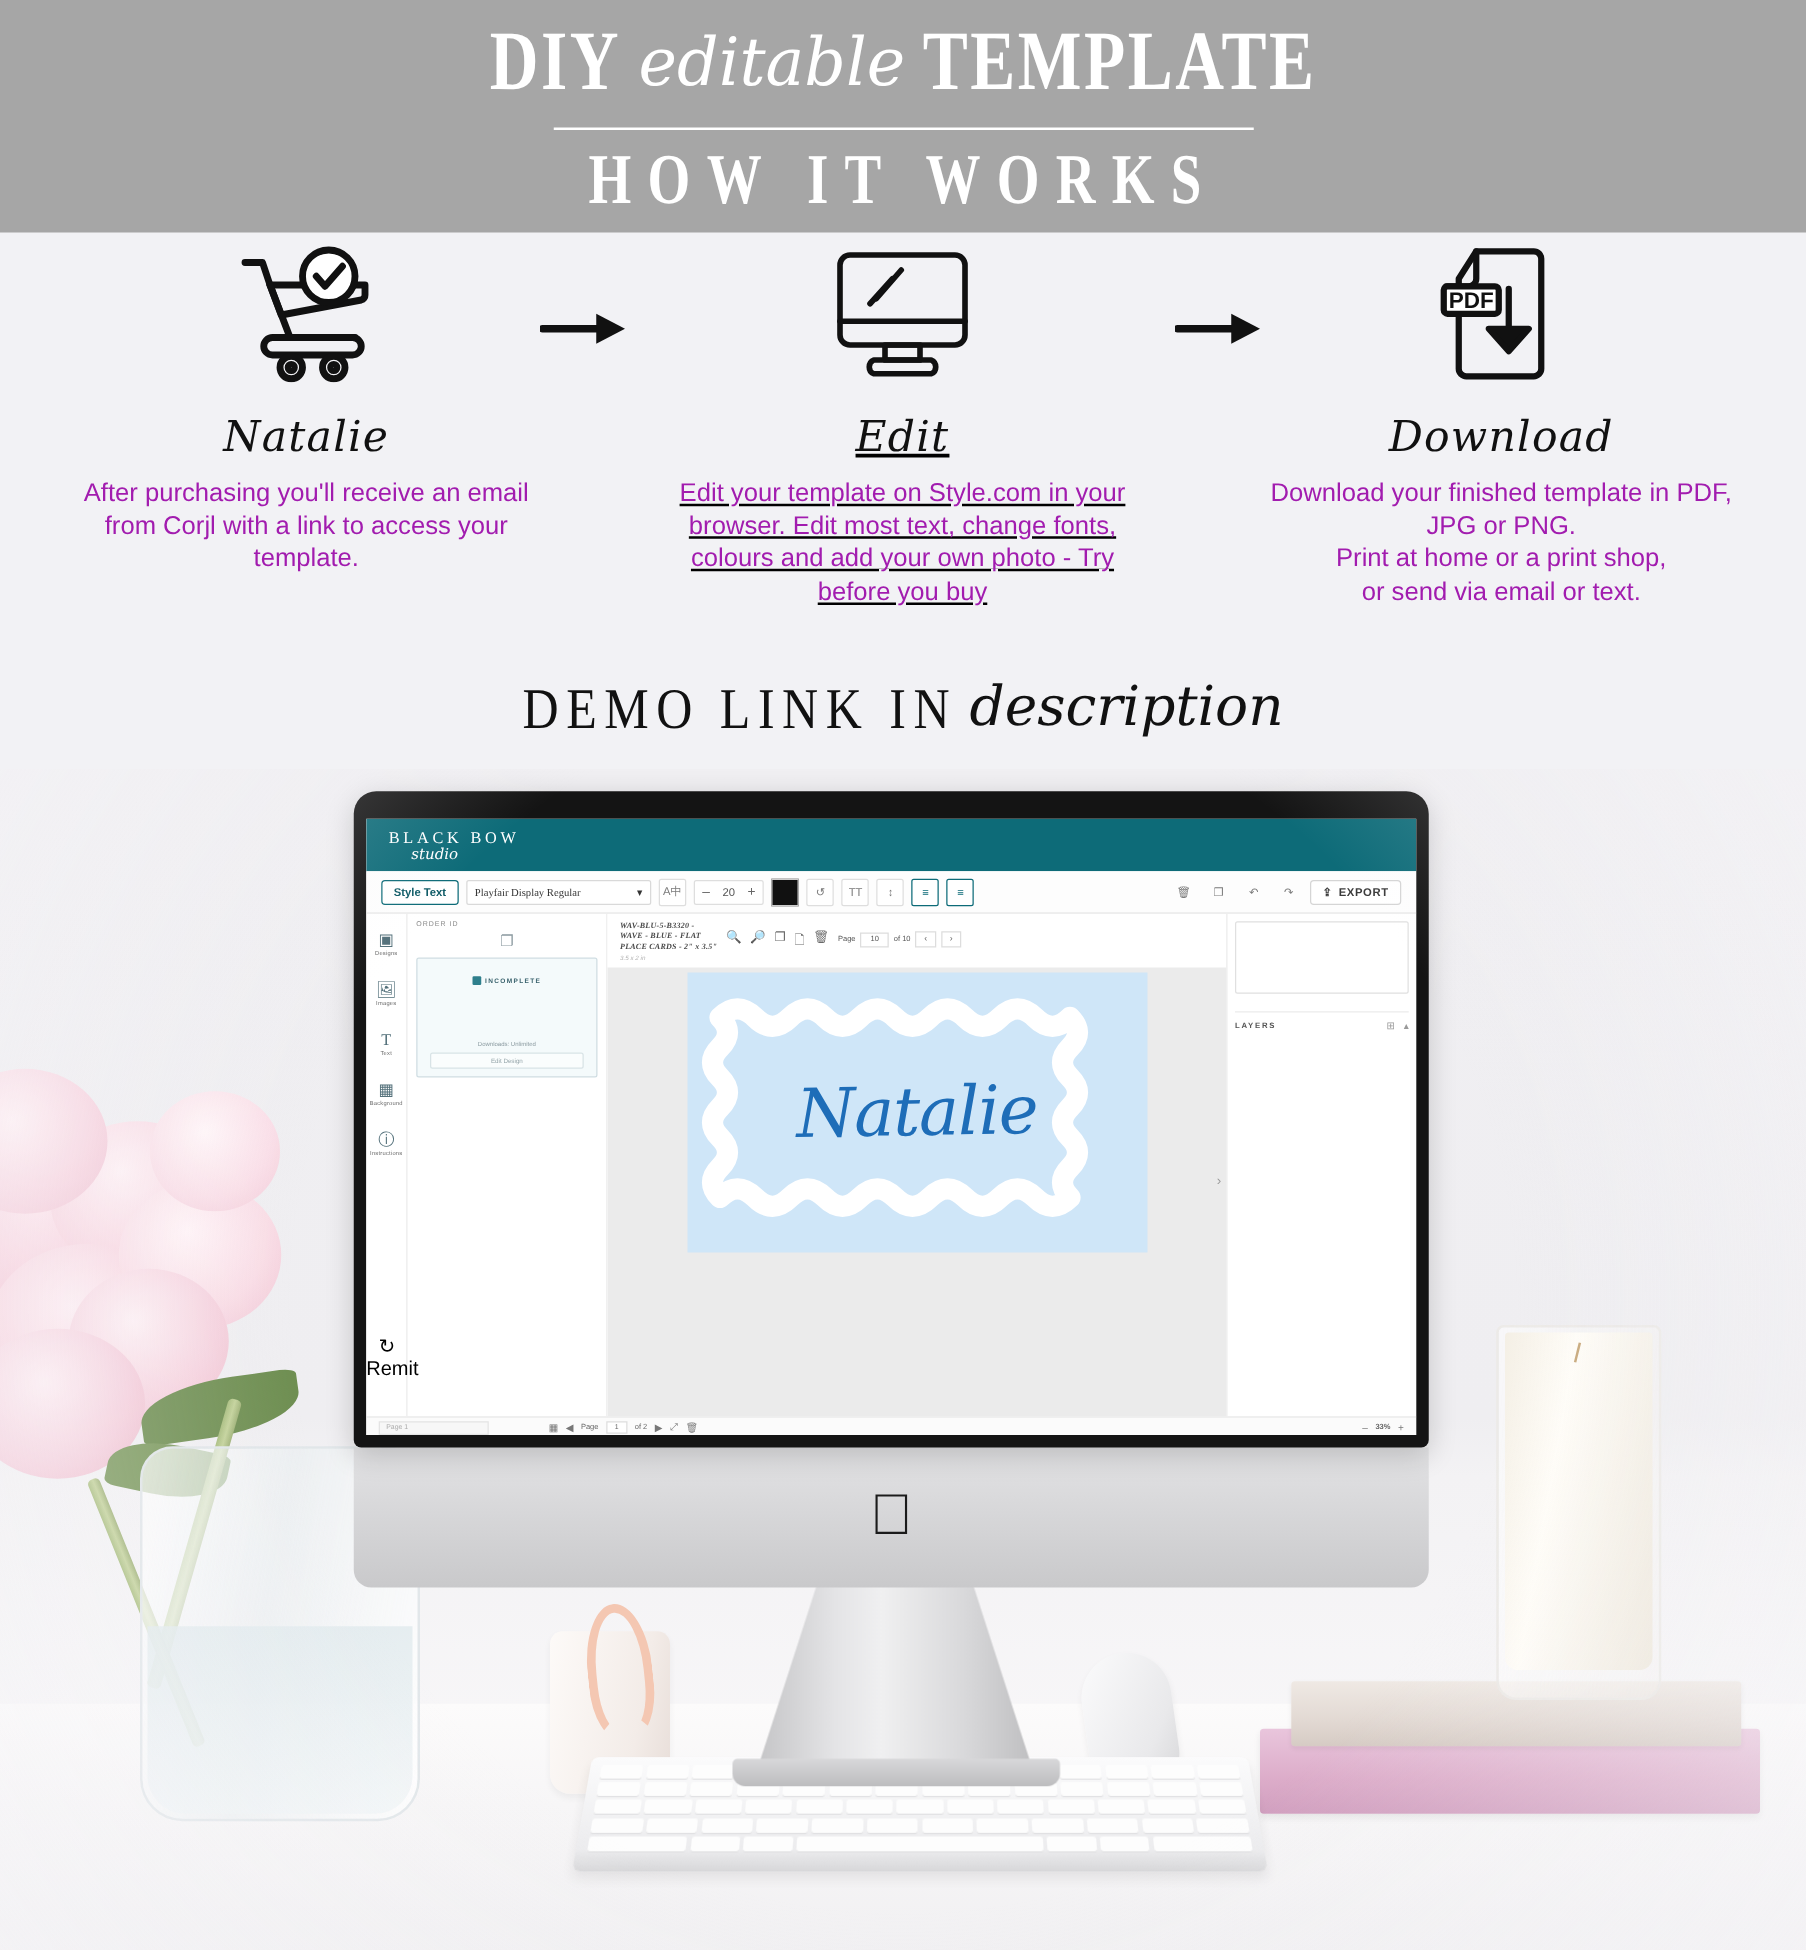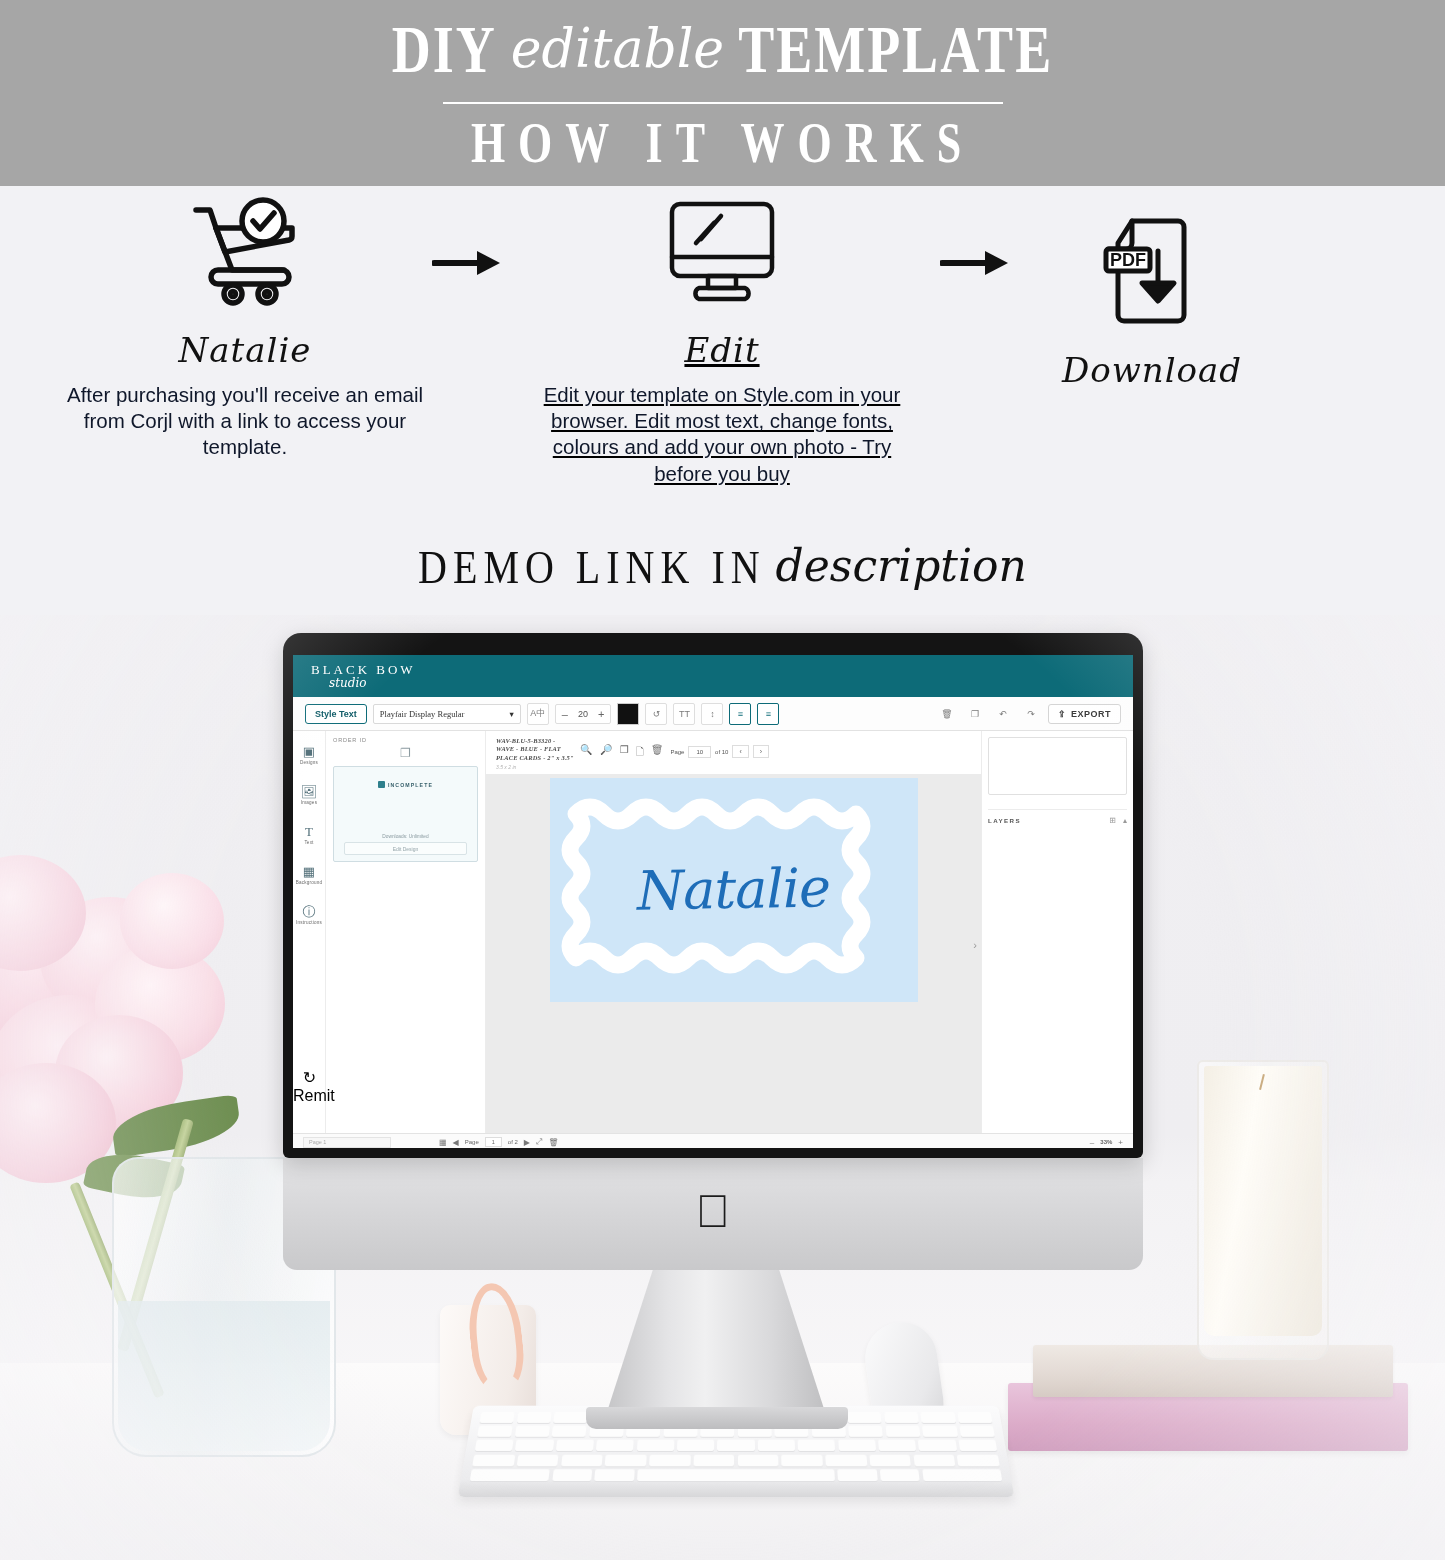--- a/index.html
+++ b/index.html
@@ -36,27 +36,27 @@
     font-size:44px; letter-spacing:13px; font-weight:700;
     transform:scaleY(1.3);
     margin-bottom:6px;
   }
 
   
   .steps { position:absolute; left:0; top:186px; width:1445px; height:330px; }
   .step { position:absolute; top:0; width:400px; text-align:center; }
   .step-1 { left:45px; }
   .step-2 { left:522px;text-decoration:underline; }
-  .step-3 { left:952px;margin-top:20px; }
+  .step-3 { left:1001px; }
   .step-icon { height:130px; display:flex; align-items:center; justify-content:center; }
   .step-head {
     font-family:"DejaVu Serif", serif; font-style:italic; font-weight:400;
     font-size:34px; color:#111; margin:14px 0 12px; letter-spacing:1px;
   }
-  .step-body { font-size:20.5px; line-height:1.28; color:#0f172a; }
+  .step-body { font-size:20.5px; line-height:1.28; color:#a21caf; }
 
   .arrow { position:absolute; top:60px; width:70px; height:34px; }
   .arrow-1 { left:432px; }
   .arrow-2 { left:940px; }
 
   
   .demo {
     position:absolute; top:540px; left:0; width:1445px; text-align:center;
     white-space:nowrap;
   }
@@ -339,20 +339,23 @@
       <svg width="100" height="108" viewBox="0 0 100 108" fill="none" stroke="#111" stroke-width="5" stroke-linecap="round" stroke-linejoin="round">
         <path d="M30 4 h46 a6 6 0 0 1 6 6 v88 a6 6 0 0 1 -6 6 h-54 a6 6 0 0 1 -6 -6 v-72z"></path>
         <path d="M30 4 v22 a6 6 0 0 1 -6 6 h-18"></path>
         <rect x="4" y="32" width="44" height="22" rx="3" fill="#fff"></rect>
         <text x="26" y="49" font-family="Liberation Sans, sans-serif" font-size="18" font-weight="700" fill="#111" text-anchor="middle" stroke="none">PDF</text>
         <path d="M56 34 V78"></path>
         <path d="M40 66 L56 84 L72 66 Z" fill="#111"></path>
       </svg>
     </div>
     <div class="step-head">Download</div>
+    <div class="step-body" style="white-space:pre-line">Download your finished template in PDF, JPG or PNG.
+Print at home or a print shop,
+or send via email or text.</div>
   </div>
 </div>
 
 <div class="demo">
   <span class="d-serif">DEMO LINK IN</span><span class="d-script">description</span>
 </div>
 
 <div class="scene">
   <div class="wall"></div>
   <div class="desk"></div>

